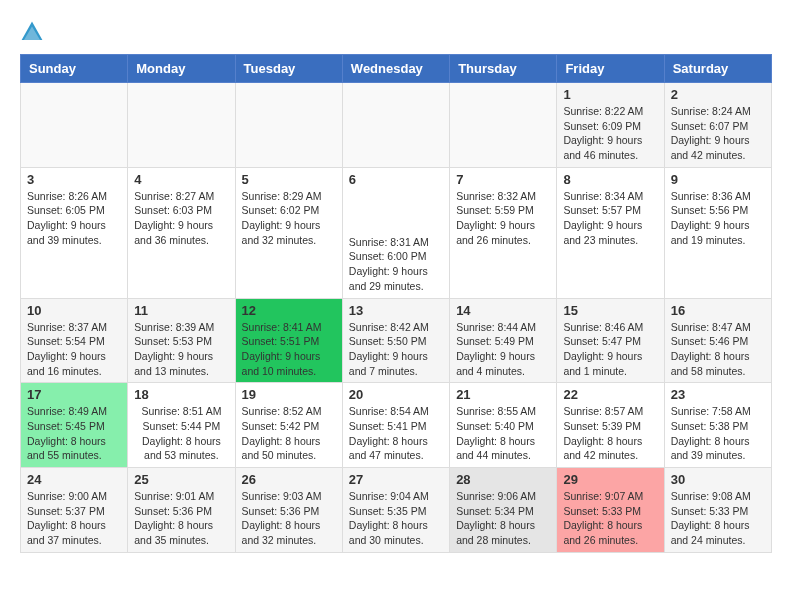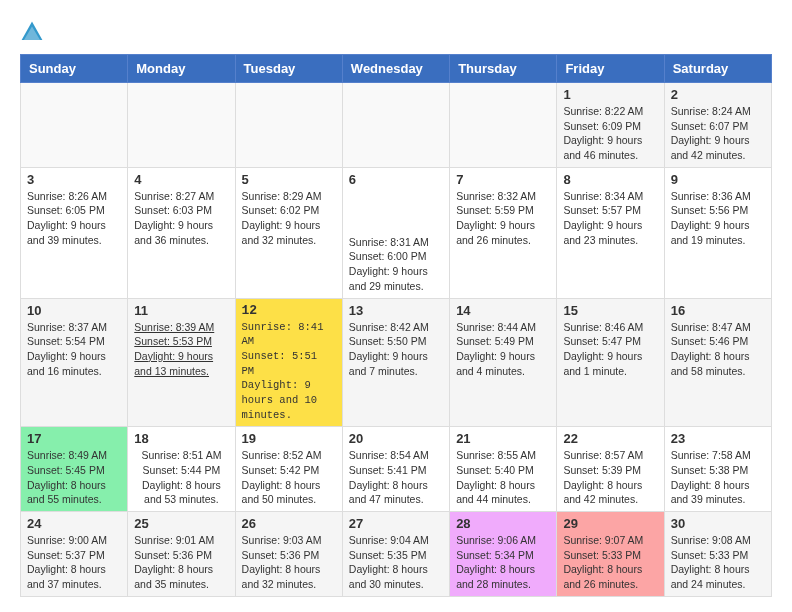--- a/index.html
+++ b/index.html
@@ -184,25 +184,25 @@
       </tr>
       <tr>
         <td style="background: rgb(245, 245, 245);">
           <span class="day-num">10</span>
           <div class="day-detail" style="white-space: pre-line;">Sunrise: 8:37 AM
 Sunset: 5:54 PM
 Daylight: 9 hours and 16 minutes.</div>
         </td>
         <td style="background: rgb(245, 245, 245);">
           <span class="day-num">11</span>
-          <div class="day-detail" style="white-space: pre-line; text-decoration: underline;">Sunrise: 8:39 AM
+          <div class="day-detail" style="white-space: pre-line;">Sunrise: 8:39 AM
 Sunset: 5:53 PM
 Daylight: 9 hours and 13 minutes.</div>
         </td>
-        <td style="background: #fde047; font-family: Liberation Mono, monospace;">
+        <td style="background: #22c55e;">
           <span class="day-num">12</span>
           <div class="day-detail" style="white-space: pre-line;">Sunrise: 8:41 AM
 Sunset: 5:51 PM
 Daylight: 9 hours and 10 minutes.</div>
         </td>
         <td style="background: rgb(245, 245, 245);">
           <span class="day-num">13</span>
           <div class="day-detail" style="white-space: pre-line;">Sunrise: 8:42 AM
 Sunset: 5:50 PM
 Daylight: 9 hours and 7 minutes.</div>
@@ -288,21 +288,21 @@
           <div class="day-detail" style="white-space: pre-line;">Sunrise: 9:03 AM
 Sunset: 5:36 PM
 Daylight: 8 hours and 32 minutes.</div>
         </td>
         <td style="background: rgb(245, 245, 245);">
           <span class="day-num">27</span>
           <div class="day-detail" style="white-space: pre-line;">Sunrise: 9:04 AM
 Sunset: 5:35 PM
 Daylight: 8 hours and 30 minutes.</div>
         </td>
-        <td style="background: #f0abfc;">
+        <td style="background: #e5e5e5;">
           <span class="day-num">28</span>
           <div class="day-detail" style="white-space: pre-line;">Sunrise: 9:06 AM
 Sunset: 5:34 PM
 Daylight: 8 hours and 28 minutes.</div>
         </td>
         <td style="background: #fca5a5;">
           <span class="day-num">29</span>
           <div class="day-detail" style="white-space: pre-line;">Sunrise: 9:07 AM
 Sunset: 5:33 PM
 Daylight: 8 hours and 26 minutes.</div>

